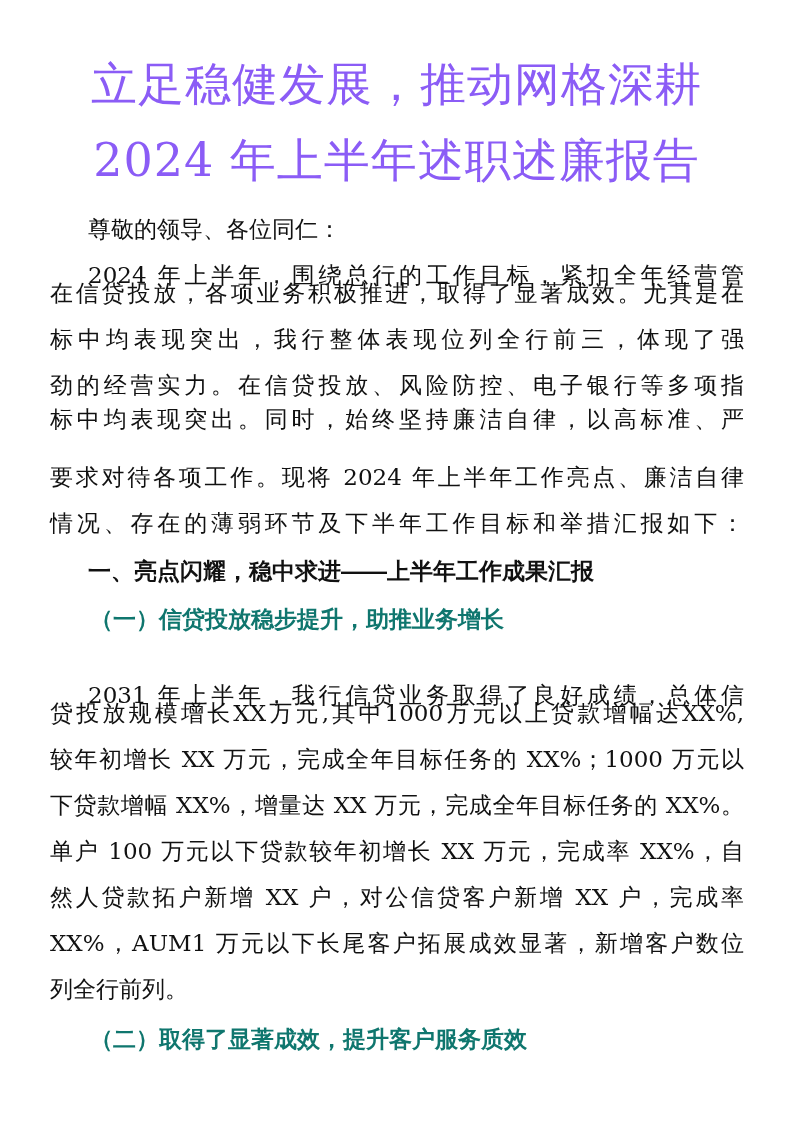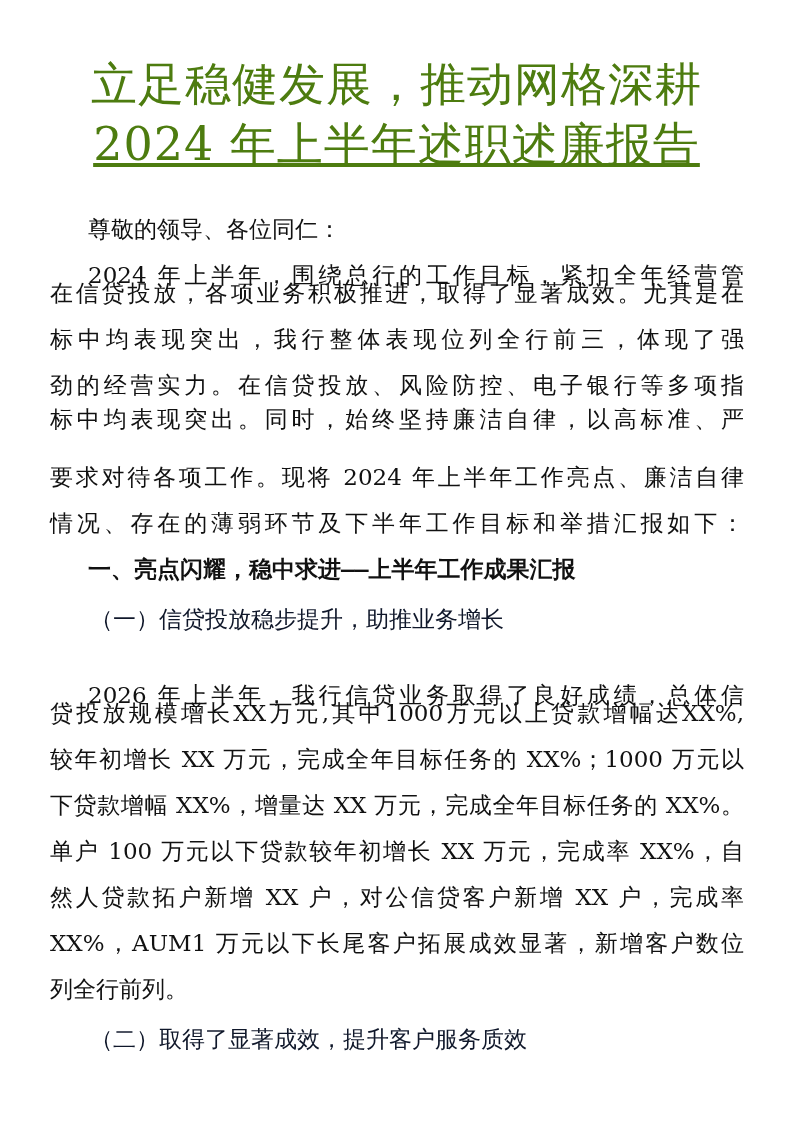--- a/index.html
+++ b/index.html
@@ -1,30 +1,30 @@
 <!DOCTYPE html>
 <html><head>
 <meta charset="utf-8">
 <style>
   html, body { margin:0; padding:0; background:#ffffff; }
   body { width:793px; height:1122px; position:relative; overflow:hidden;
          font-family:"DejaVu Serif","Liberation Serif",serif; color:#111; }
   .title { position:absolute; left:0; width:793px; text-align:center;
            font-family:"DejaVu Serif","Liberation Serif",serif;
-           font-size:46px; line-height:56px; color:#4d7c0f; letter-spacing:1px; }
+           font-size:46px; line-height:56px; color:#8b5cf6; letter-spacing:1px; }
   .title1 { top:56px; }
-  .title2 { top:116px;text-decoration:underline; }
+  .title2 { top:132px; }
   .line { position:absolute; left:50px; width:694px; font-size:23px; line-height:30px;
           white-space:nowrap; text-align:justify; text-align-last:justify; letter-spacing:0px; }
   .indent { left:88px; width:656px;margin-top:28px; }
   .last { text-align-last:left; }
-  .h1 { position:absolute; left:88px; font-family:Liberation Mono, monospace;
+  .h1 { position:absolute; left:88px; font-family:Liberation Sans, sans-serif;
         font-size:23px; line-height:30px; font-weight:bold; white-space:nowrap; color:#111; }
   .h2 { position:absolute; left:90px; font-family:"DejaVu Sans","Liberation Sans",sans-serif;
-        font-size:23px; line-height:30px; font-weight:normal; white-space:nowrap; color:#0f172a; }
+        font-size:23px; line-height:30px; font-weight:bold; white-space:nowrap; color:#0f766e; }
 </style>
 </head>
 <body>
 
 <div>
   <div class="title title1">立足稳健发展，推动网格深耕</div>
   <div class="title title2">2024 年上半年述职述廉报告</div>
 
   <div class="line indent last" style="top:186px">尊敬的领导、各位同仁：</div>
 
@@ -32,21 +32,21 @@
   <div class="line" style="top:278px">在信贷投放，各项业务积极推进，取得了显著成效。尤其是在</div>
   <div class="line" style="top:324px">标中均表现突出，我行整体表现位列全行前三，体现了强</div>
   <div class="line" style="top:370px">劲的经营实力。在信贷投放、风险防控、电子银行等多项指</div>
   <div class="line" style="top:404px">标中均表现突出。同时，始终坚持廉洁自律，以高标准、严</div>
   <div class="line" style="top:462px">要求对待各项工作。现将 2024 年上半年工作亮点、廉洁自律</div>
   <div class="line" style="top:508px">情况、存在的薄弱环节及下半年工作目标和举措汇报如下：</div>
 
   <div class="h1" style="top:556px">一、亮点闪耀，稳中求进——上半年工作成果汇报</div>
   <div class="h2" style="top:604px">（一）信贷投放稳步提升，助推业务增长</div>
 
-  <div class="line indent" style="top:652px">2026 年上半年，我行信贷业务取得了良好成绩，总体信</div>
+  <div class="line indent" style="top:652px">2031 年上半年，我行信贷业务取得了良好成绩，总体信</div>
   <div class="line" style="top:698px">贷投放规模增长XX万元,其中1000万元以上贷款增幅达XX%,</div>
   <div class="line" style="top:744px">较年初增长 XX 万元，完成全年目标任务的 XX%；1000 万元以</div>
   <div class="line" style="top:790px">下贷款增幅 XX%，增量达 XX 万元，完成全年目标任务的 XX%。</div>
   <div class="line" style="top:836px">单户 100 万元以下贷款较年初增长 XX 万元，完成率 XX%，自</div>
   <div class="line" style="top:882px">然人贷款拓户新增 XX 户，对公信贷客户新增 XX 户，完成率</div>
   <div class="line" style="top:928px">XX%，AUM1 万元以下长尾客户拓展成效显著，新增客户数位</div>
   <div class="line last" style="top:974px">列全行前列。</div>
 
   <div class="h2" style="top:1024px">（二）取得了显著成效，提升客户服务质效</div>
 </div>

